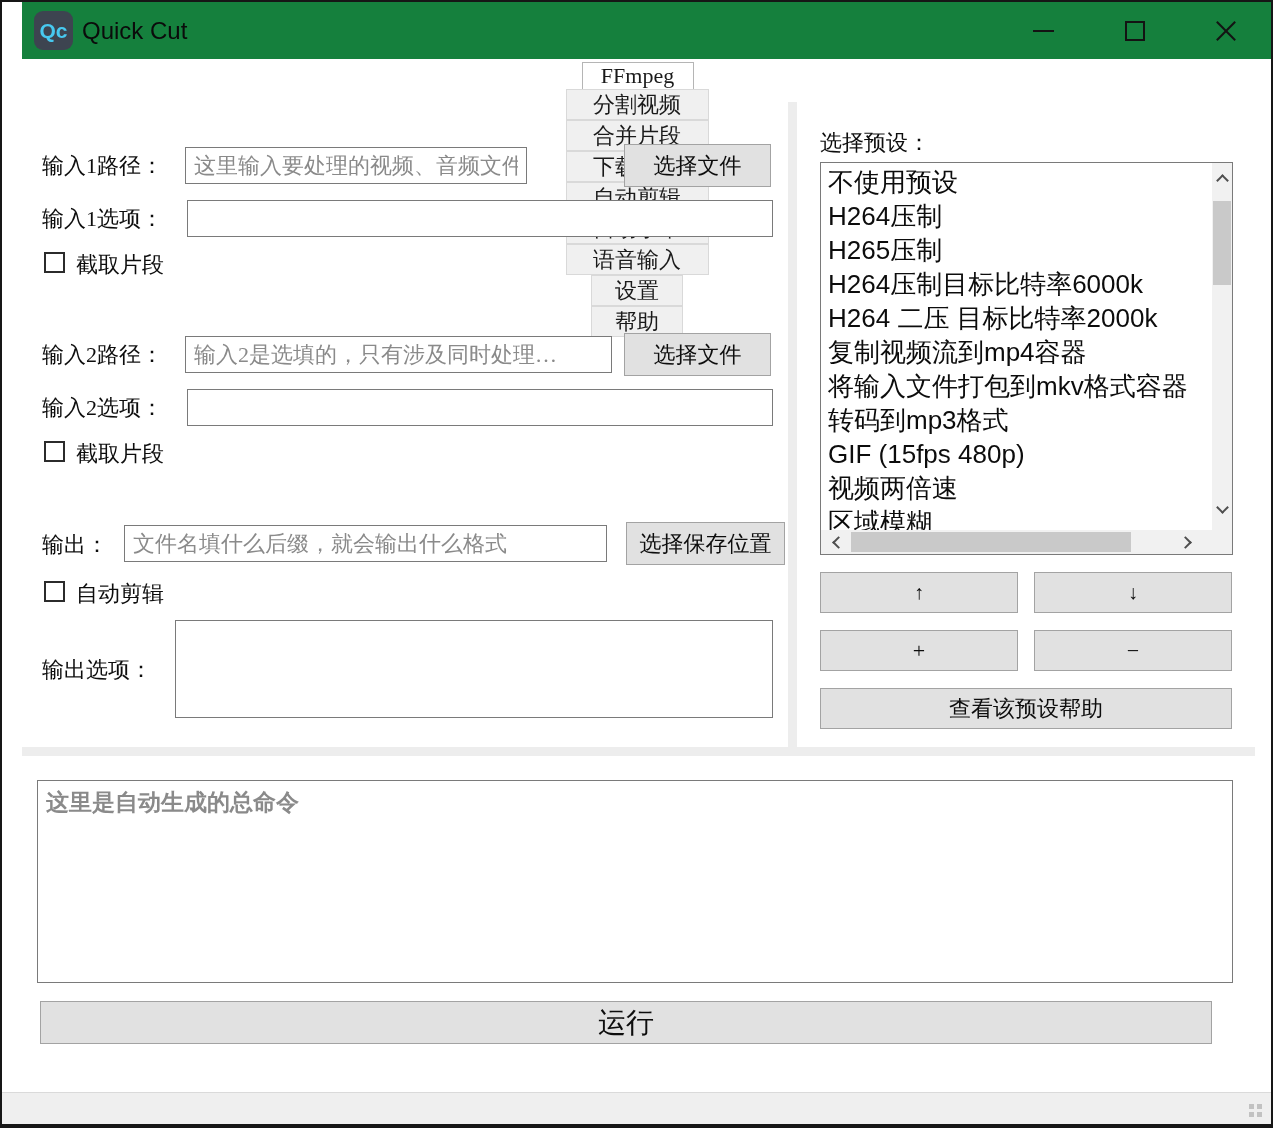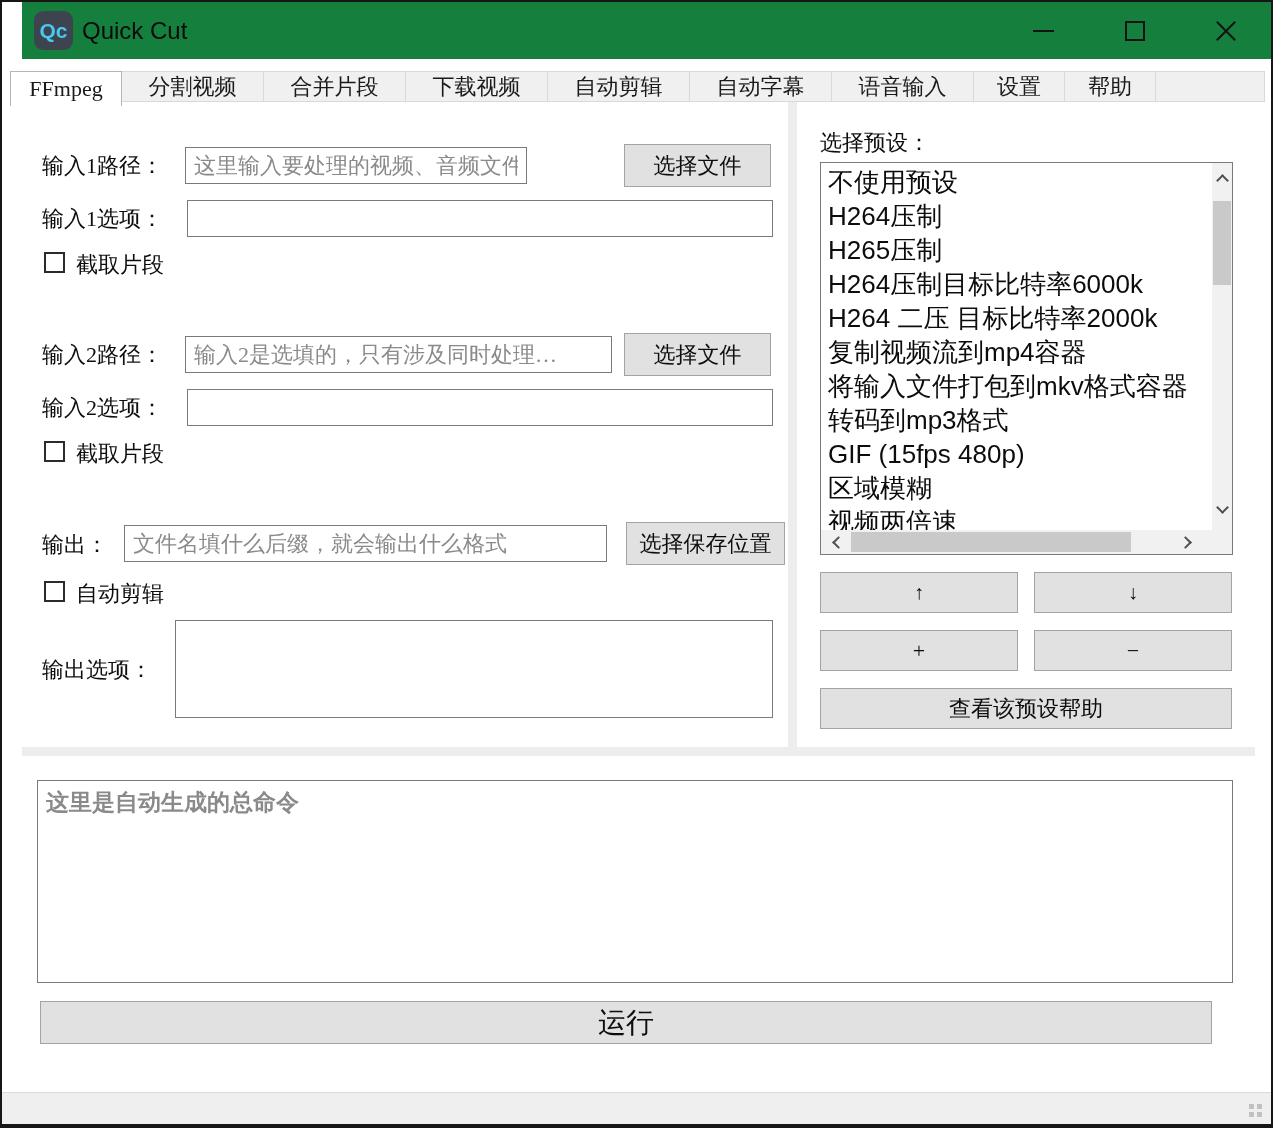--- a/index.html
+++ b/index.html
@@ -29,22 +29,22 @@
   .max-glyph{width:20px;height:20px;border:2px solid #131313;background:transparent;}
   .close-glyph{position:relative;width:24px;height:24px;}
   .close-glyph::before,.close-glyph::after{
     content:"";position:absolute;left:-1px;top:11px;width:26px;height:2px;background:#131313;
   }
   .close-glyph::before{transform:rotate(45deg);}
   .close-glyph::after{transform:rotate(-45deg);}
 
   
   .tabbar{
-    position:absolute;left:8px;top:69px;right:6px;height:35px;
-    display:flex;align-items:flex-start;
+    position:absolute;left:8px;top:60px;right:6px;height:35px;
+    display:flex;align-items:center;flex-direction:column;
   }
   .tab{
     height:31px;background:#f0f0f0;border:1px solid #d9d9d9;margin-left:-1px;
     display:flex;align-items:center;justify-content:center;font-size:22px;color:#1a1a1a;
   }
   .tab.active{
     height:35px;background:#ffffff;border:1px solid #b5b5b5;border-bottom:none;
     margin-left:0;position:relative;z-index:2;
   }
   .tab-filler{flex:1;height:31px;background:#f0f0f0;border:1px solid #d9d9d9;margin-left:-1px;}
@@ -173,22 +173,22 @@
     <div class="listitems">
       <div class="listitem">不使用预设</div>
       <div class="listitem">H264压制</div>
       <div class="listitem">H265压制</div>
       <div class="listitem">H264压制目标比特率6000k</div>
       <div class="listitem">H264 二压 目标比特率2000k</div>
       <div class="listitem">复制视频流到mp4容器</div>
       <div class="listitem">将输入文件打包到mkv格式容器</div>
       <div class="listitem">转码到mp3格式</div>
       <div class="listitem">GIF (15fps 480p)</div>
+      <div class="listitem">视频两倍速</div>
       <div class="listitem">区域模糊</div>
-      <div class="listitem">视频两倍速</div>
     </div>
     <div class="vsb">
       <div class="sb-btn up-btn">
           <span class="chev up"></span>
         </div>
       <div class="vsb-thumb"></div>
       <div class="sb-btn down-btn">
           <span class="chev down"></span>
         </div>
     </div>

